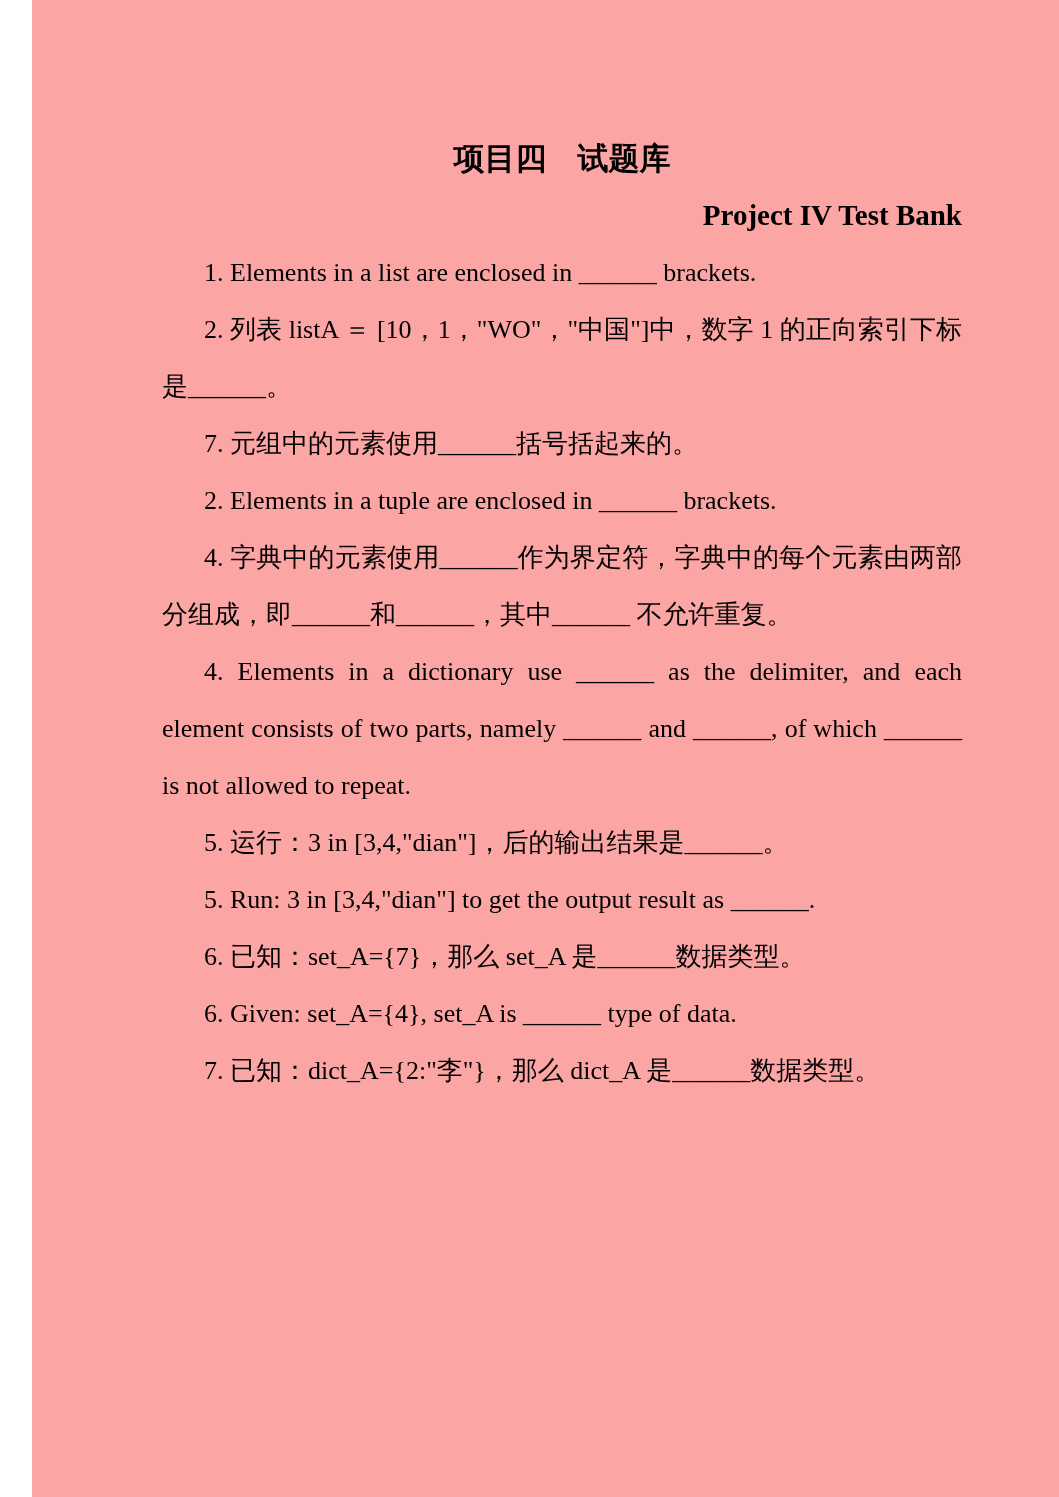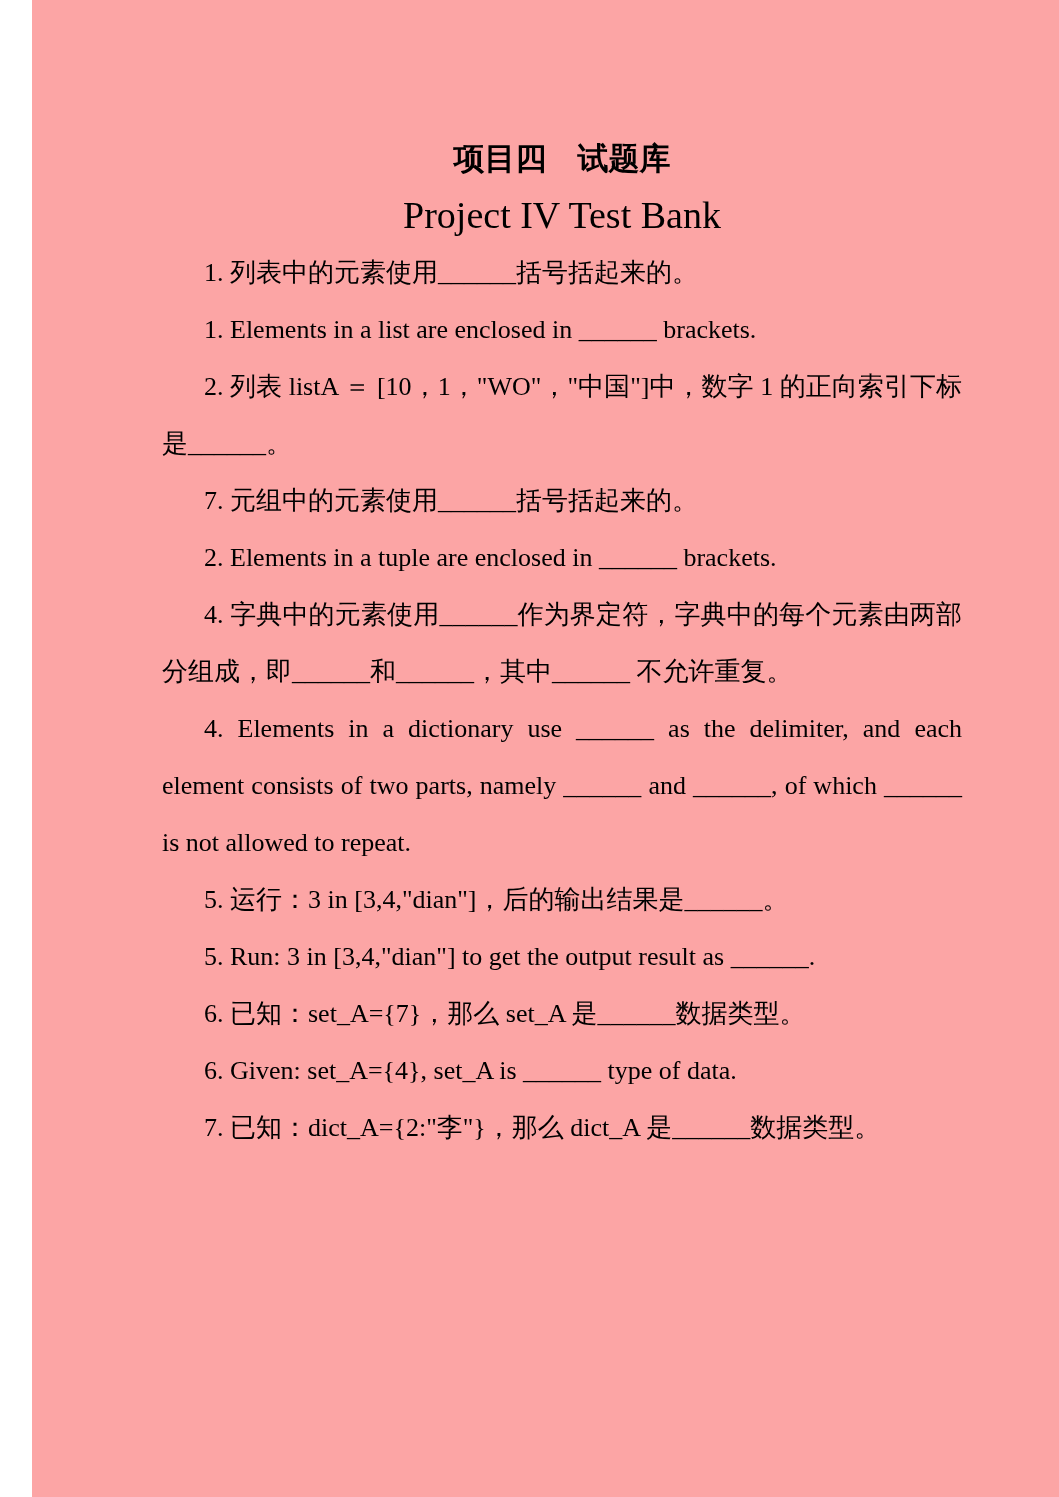--- a/index.html
+++ b/index.html
@@ -19,23 +19,23 @@
     margin-left: 32px;
   }
   .title-cn {
     font-size: 31px;
     font-weight: bold;
     text-align: center;
     line-height: 57px;
     margin: 0;
   }
   .title-en {
-    font-size: 38px;
-    font-weight: normal;
-    text-align: center;
+    font-size: 29px;
+    font-weight: bold;
+    text-align: right;
     line-height: 57px;
     margin: 0;
   }
   .sec-cn {
     font-size: 27px;
     font-weight: bold;
     text-align: left;
     line-height: 57px;
     margin: 0;
   }
@@ -59,21 +59,20 @@
 <body>
 
 <div class="page">
 
   <h1 class="title-cn">项目四　试题库</h1>
 
   <h2 class="title-en">Project IV Test Bank</h2>
 
 
 
-  <p class="q">1. 列表中的元素使用______括号括起来的。</p>
   <p class="q">1. Elements in a list are enclosed in ______ brackets.</p>
   <p class="q">2. 列表 listA ＝ [10，1，"WO"，"中国"]中，数字 1 的正向索引下标是______。</p>
   <p class="q">7. 元组中的元素使用______括号括起来的。</p>
   <p class="q">2. Elements in a tuple are enclosed in ______ brackets.</p>
   <p class="q">4. 字典中的元素使用______作为界定符，字典中的每个元素由两部分组成，即______和______，其中______ 不允许重复。</p>
   <p class="q">4. Elements in a dictionary use ______ as the delimiter, and each element consists of two parts, namely ______ and ______, of which ______ is not allowed to repeat.</p>
   <p class="q">5. 运行：3 in [3,4,"dian"]，后的输出结果是______。</p>
   <p class="q">5. Run: 3 in [3,4,"dian"] to get the output result as ______.</p>
   <p class="q">6. 已知：set_A={7}，那么 set_A 是______数据类型。</p>
   <p class="q">6. Given: set_A={4}, set_A is ______ type of data.</p>

